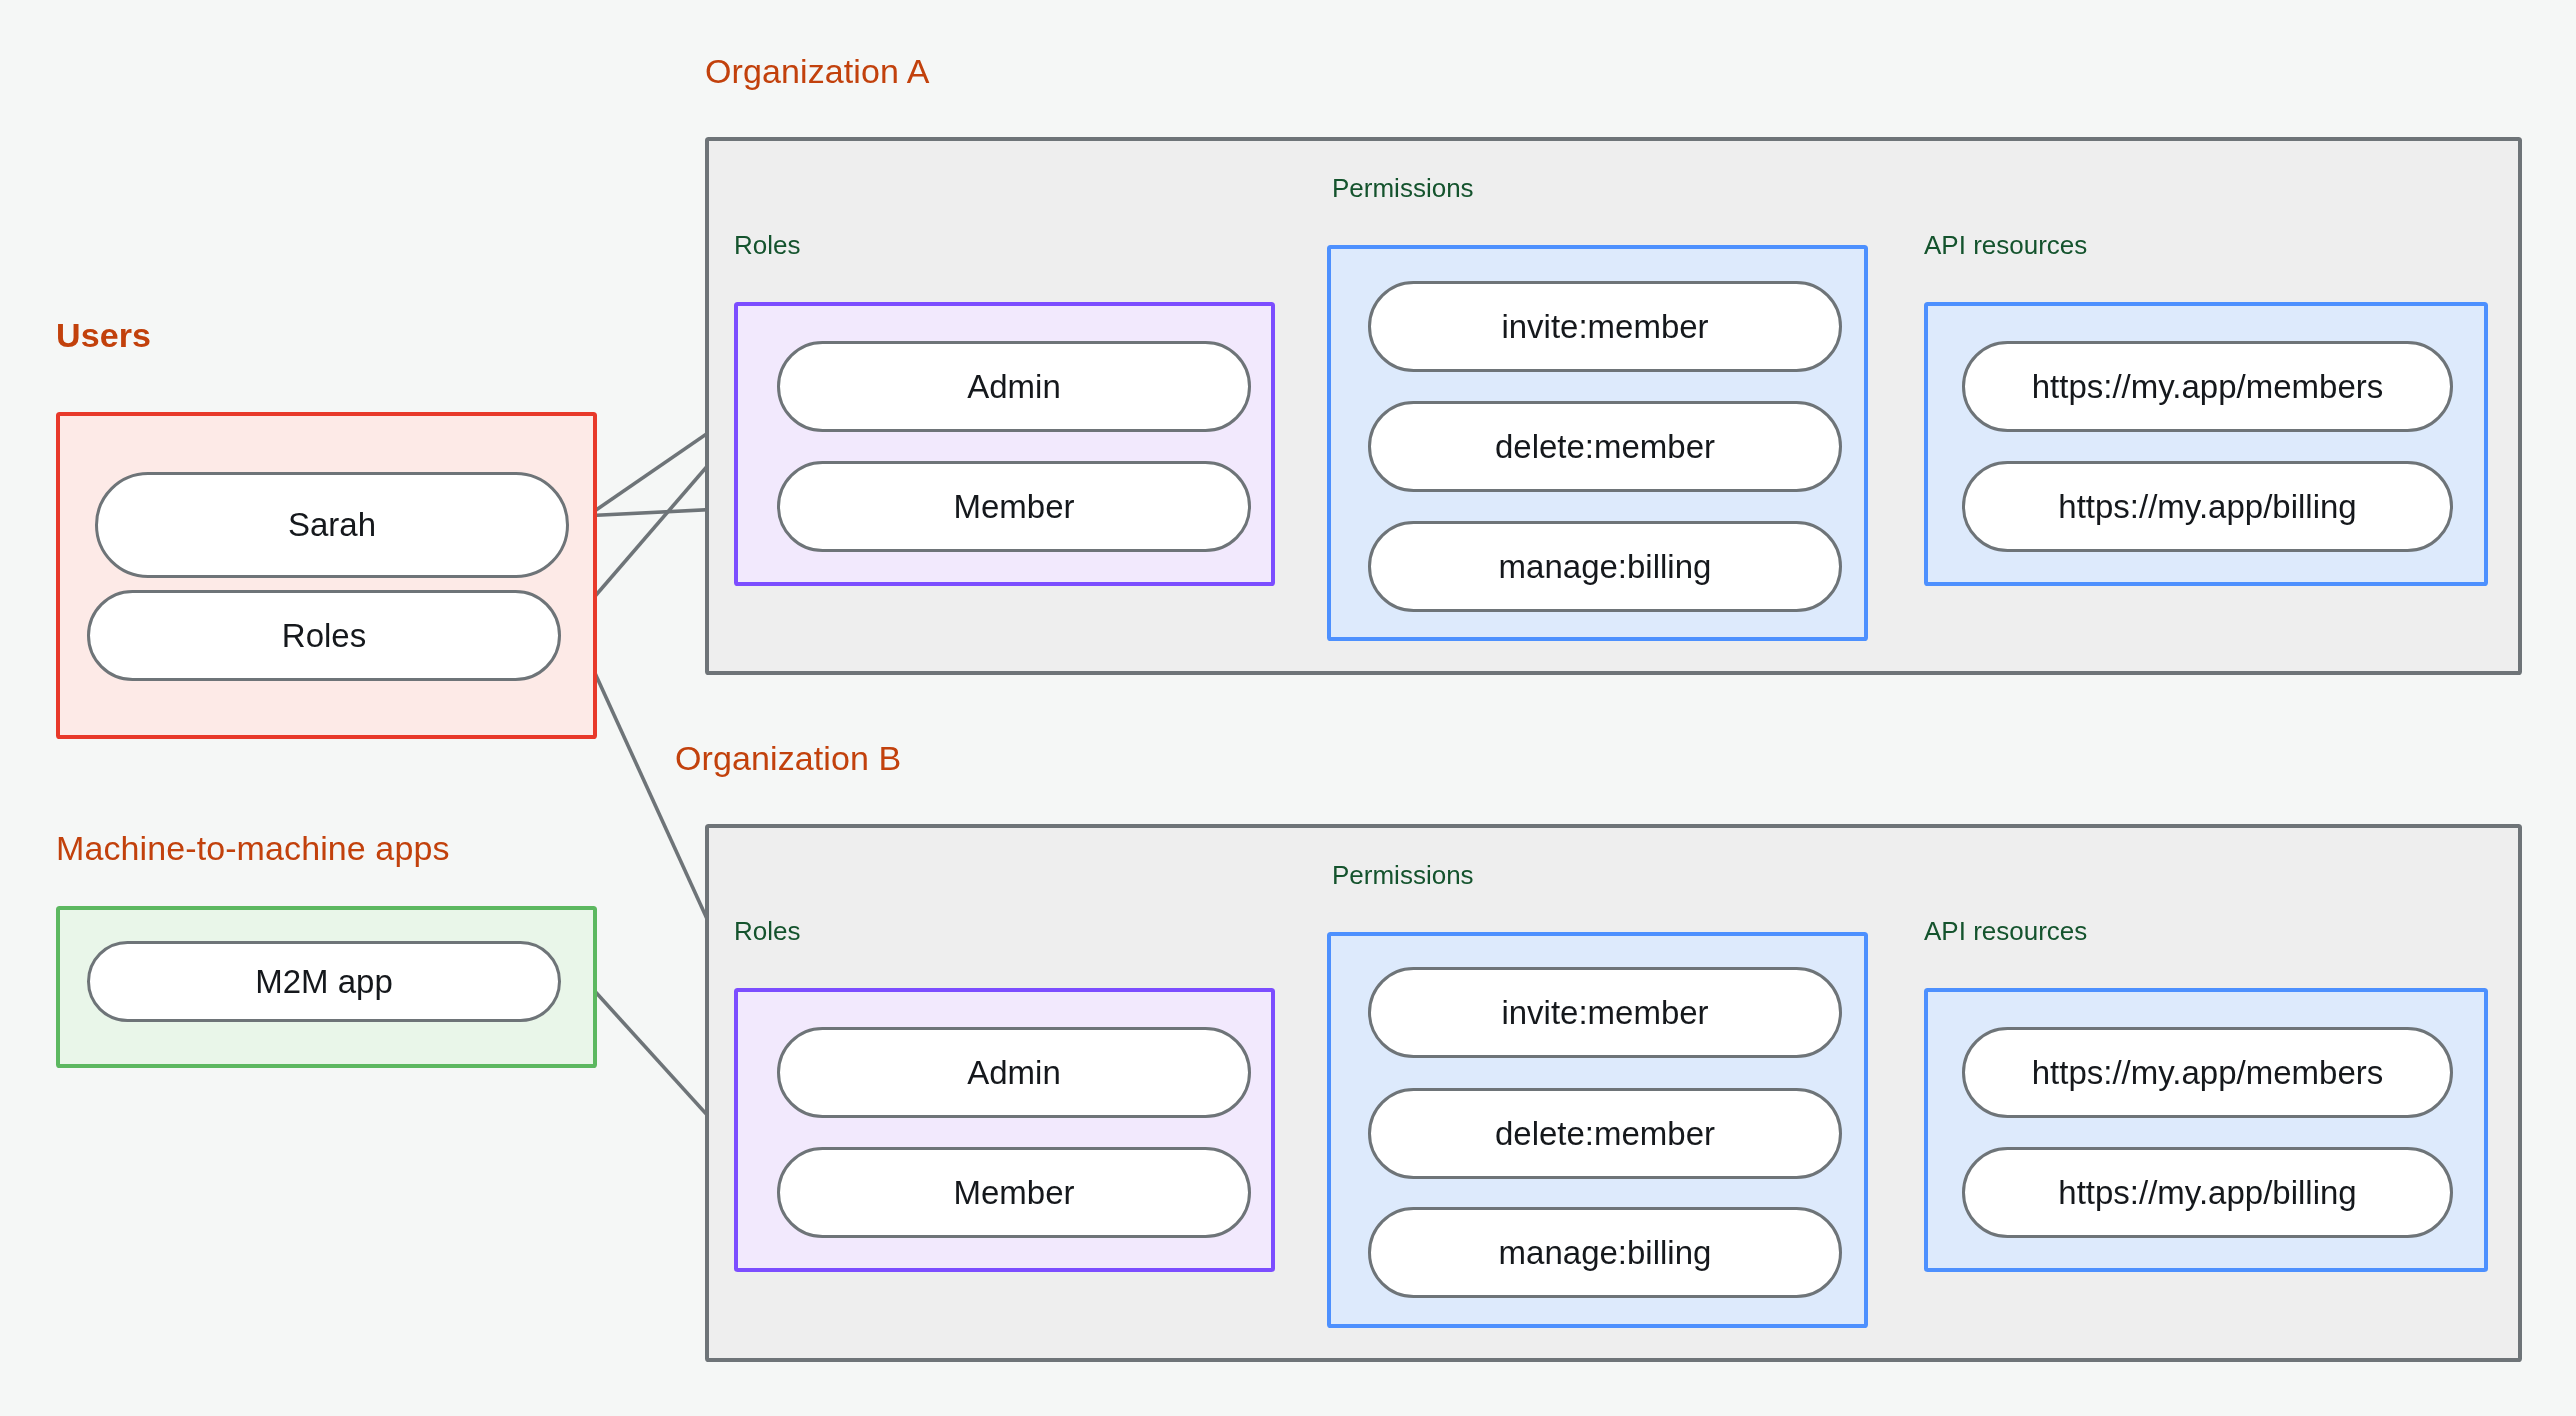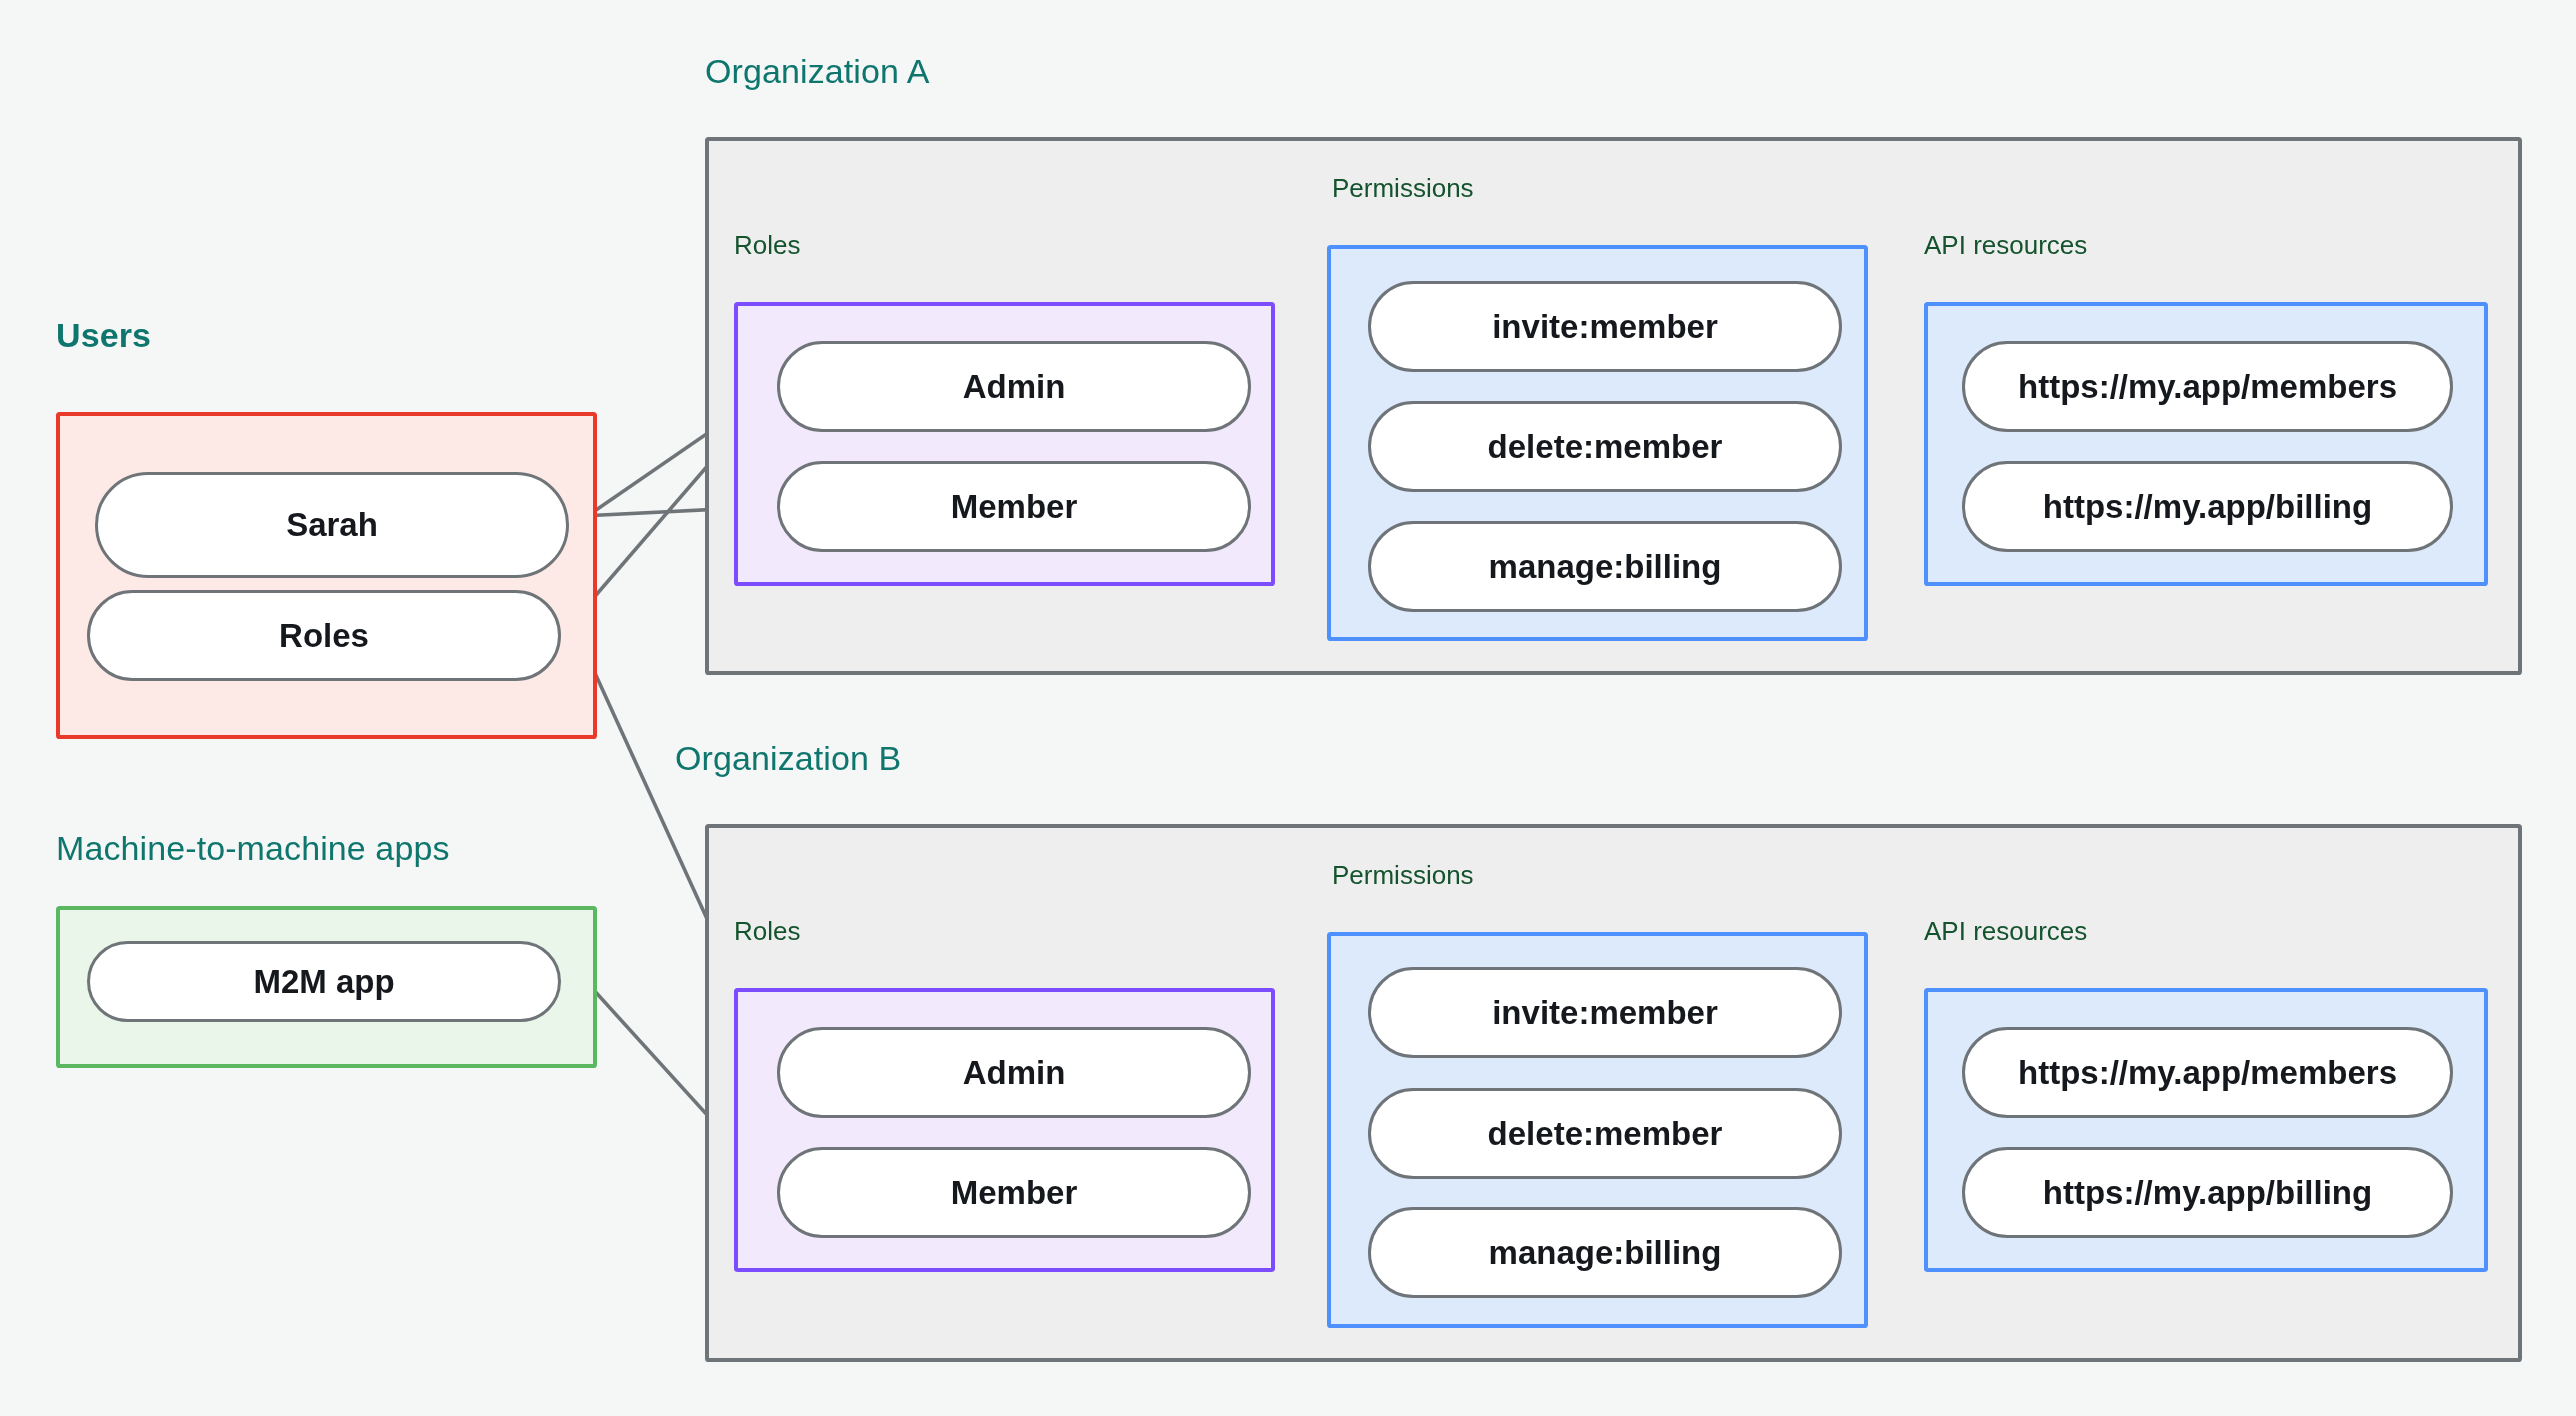--- a/index.html
+++ b/index.html
@@ -16,21 +16,21 @@
   #canvas {
     position: relative;
     width: 2576px;
     height: 1416px;
   }
 
   
   .group-label {
     position: absolute;
     font-size: 34px;
-    color: #0f766e;
+    color: #c2410c;
     white-space: nowrap;
     letter-spacing: 0.1px;
   }
   
   .sub-label {
     position: absolute;
     font-size: 26px;
     color: #14532d;
     white-space: nowrap;
   }
@@ -77,21 +77,20 @@
     box-sizing: border-box;
     background: #ffffff;
     border: 3.6px solid #6e7478;
     border-radius: 900px;
     display: flex;
     align-items: center;
     justify-content: center;
     font-size: 33px;
     color: #15181c;
     white-space: nowrap;
-    font-weight: bold;
   }
 
   
   #edges {
     position: absolute;
     left: 0;
     top: 0;
     width: 2576px;
     height: 1416px;
     pointer-events: none;

